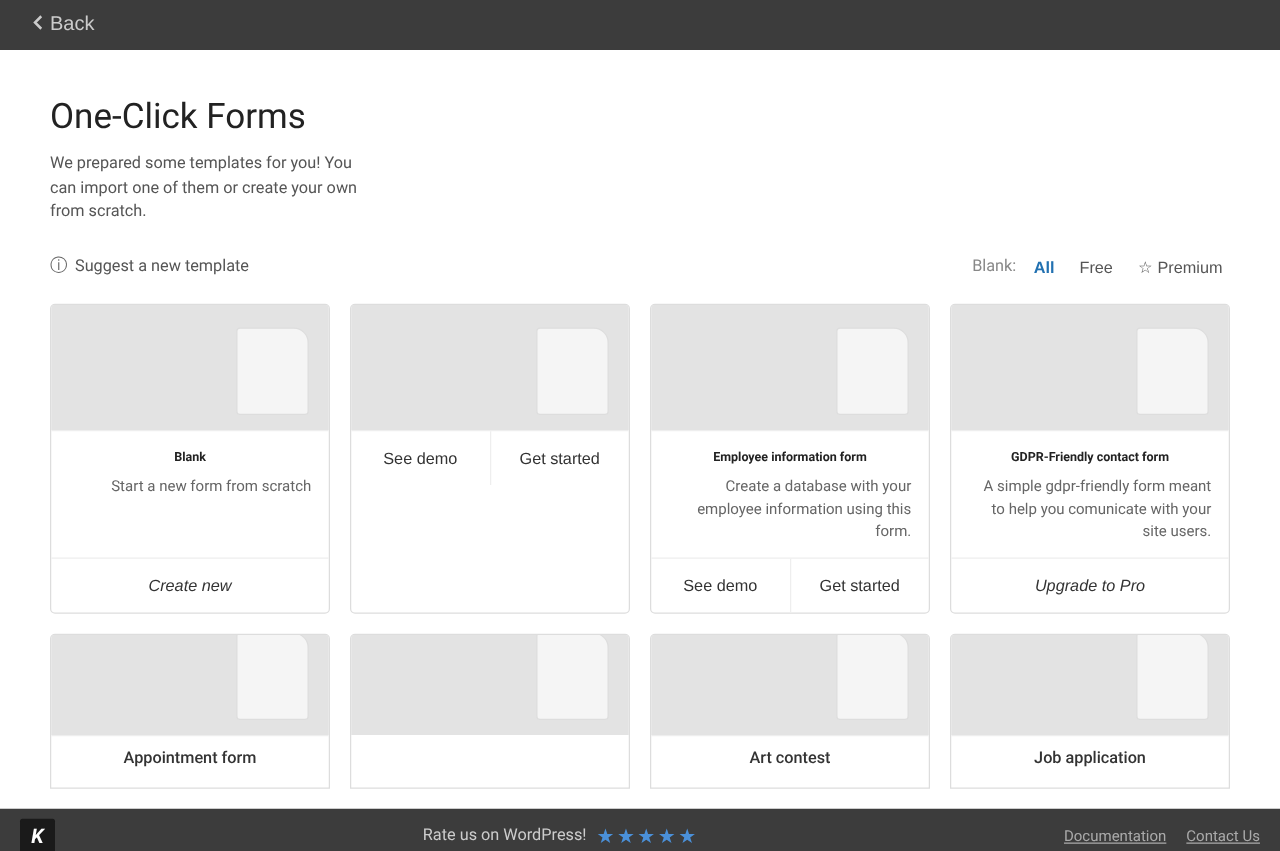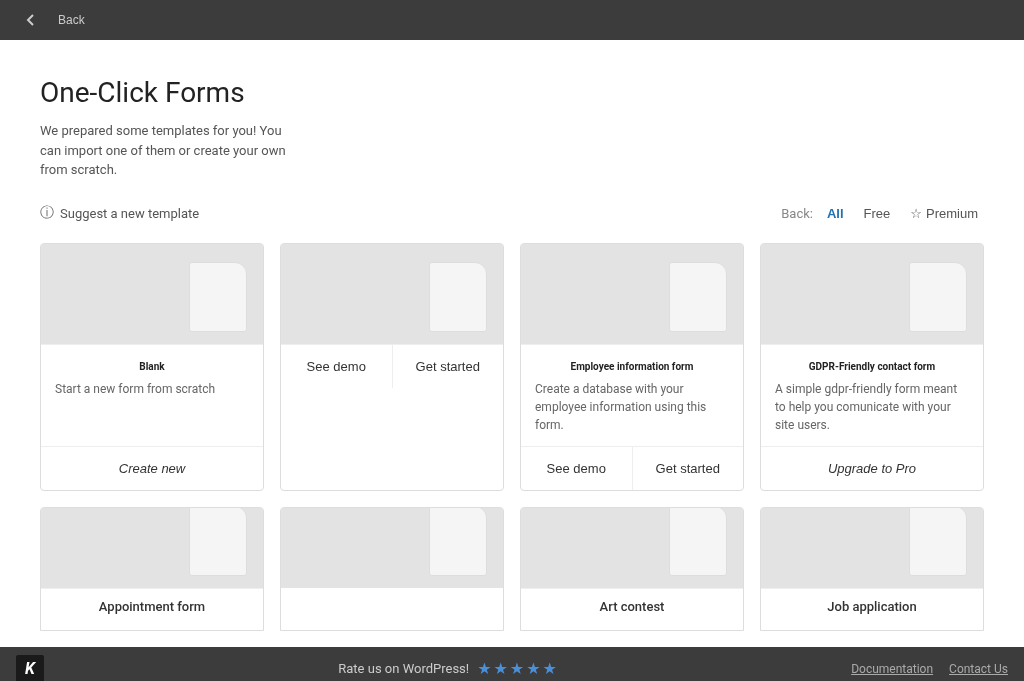--- a/index.html
+++ b/index.html
@@ -15,24 +15,24 @@
     .top-bar {
       background: #3c3c3c;
       height: 40px;
       display: flex;
       align-items: center;
       padding: 0 16px;
       flex-shrink: 0;
     }
     .back-btn {
       display: flex;
-      align-items: flex-end;
-      gap: 20px;
+      align-items: flex-start;
+      gap: 2px;
       color: #ccc;
-      font-size: 12px;
+      font-size: 16px;
       cursor: pointer;
       background: none;
       border: none;
       padding: 4px 8px;
     }
     .back-arrow {
       width: 14px;
       height: 14px;
       fill: none;
       stroke: #ccc;
@@ -162,21 +162,21 @@
     .card-title {
       font-size: 10px;
       font-weight: 700;
       color: #222;
       text-align: center;
       margin-bottom: 8px;
     }
     .card-desc {
       font-size: 12px;
       color: #666;
-      text-align: left;
+      text-align: right;
       line-height: 1.5;
     }
 
     .card-actions {
       border-top: 1px solid #eee;
       display: flex;
       align-items: center;
       justify-content: center;
     }
 
@@ -292,21 +292,21 @@
 <div class="main-content">
   <h1 class="page-title">One-Click Forms</h1>
   <p class="page-subtitle">We prepared some templates for you! You can import one of them or create your own from scratch.</p>
 
   <div class="toolbar">
     <a class="suggest-link">
       <span class="suggest-icon">ⓘ</span>
       <span>Suggest a new template</span>
     </a>
     <div class="show-filters">
-      <span class="show-label">Back:</span>
+      <span class="show-label">Blank:</span>
       <button class="filter-btn active">All</button>
       <button class="filter-btn">Free</button>
       <button class="filter-btn premium-btn">
         <span>☆</span>
         <span>Premium</span>
       </button>
     </div>
   </div>
 
   <div class="cards-grid">

